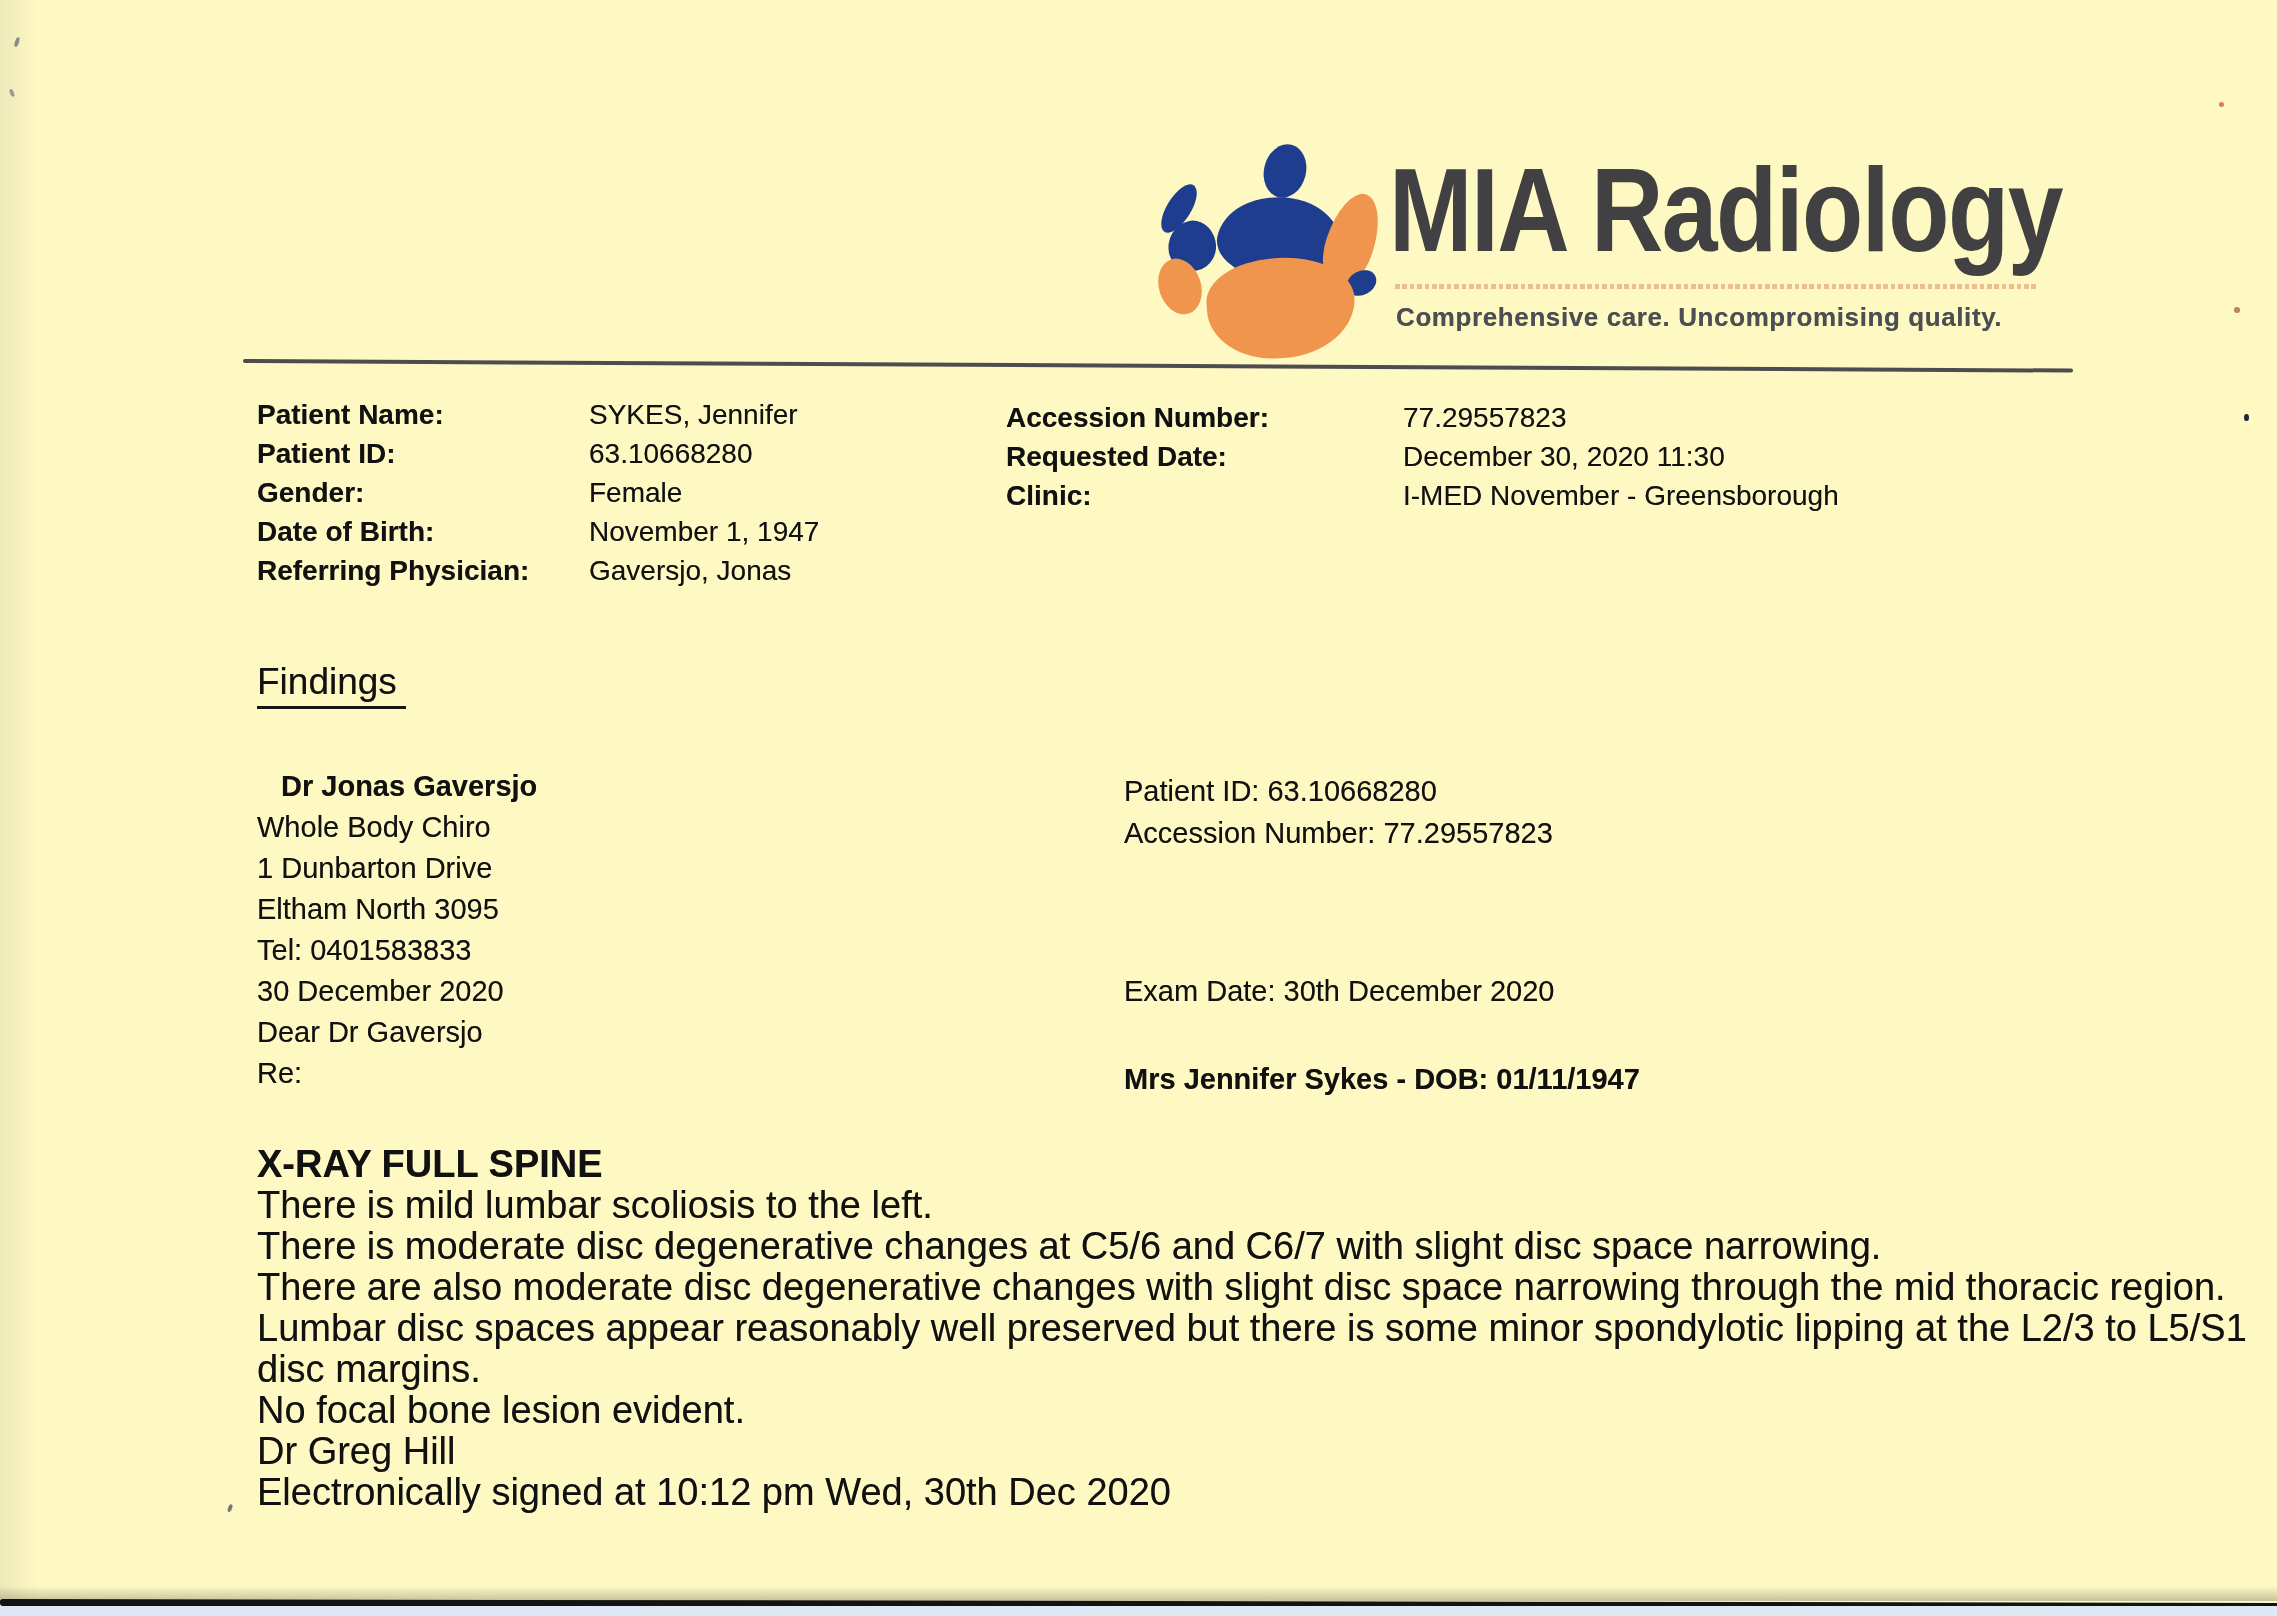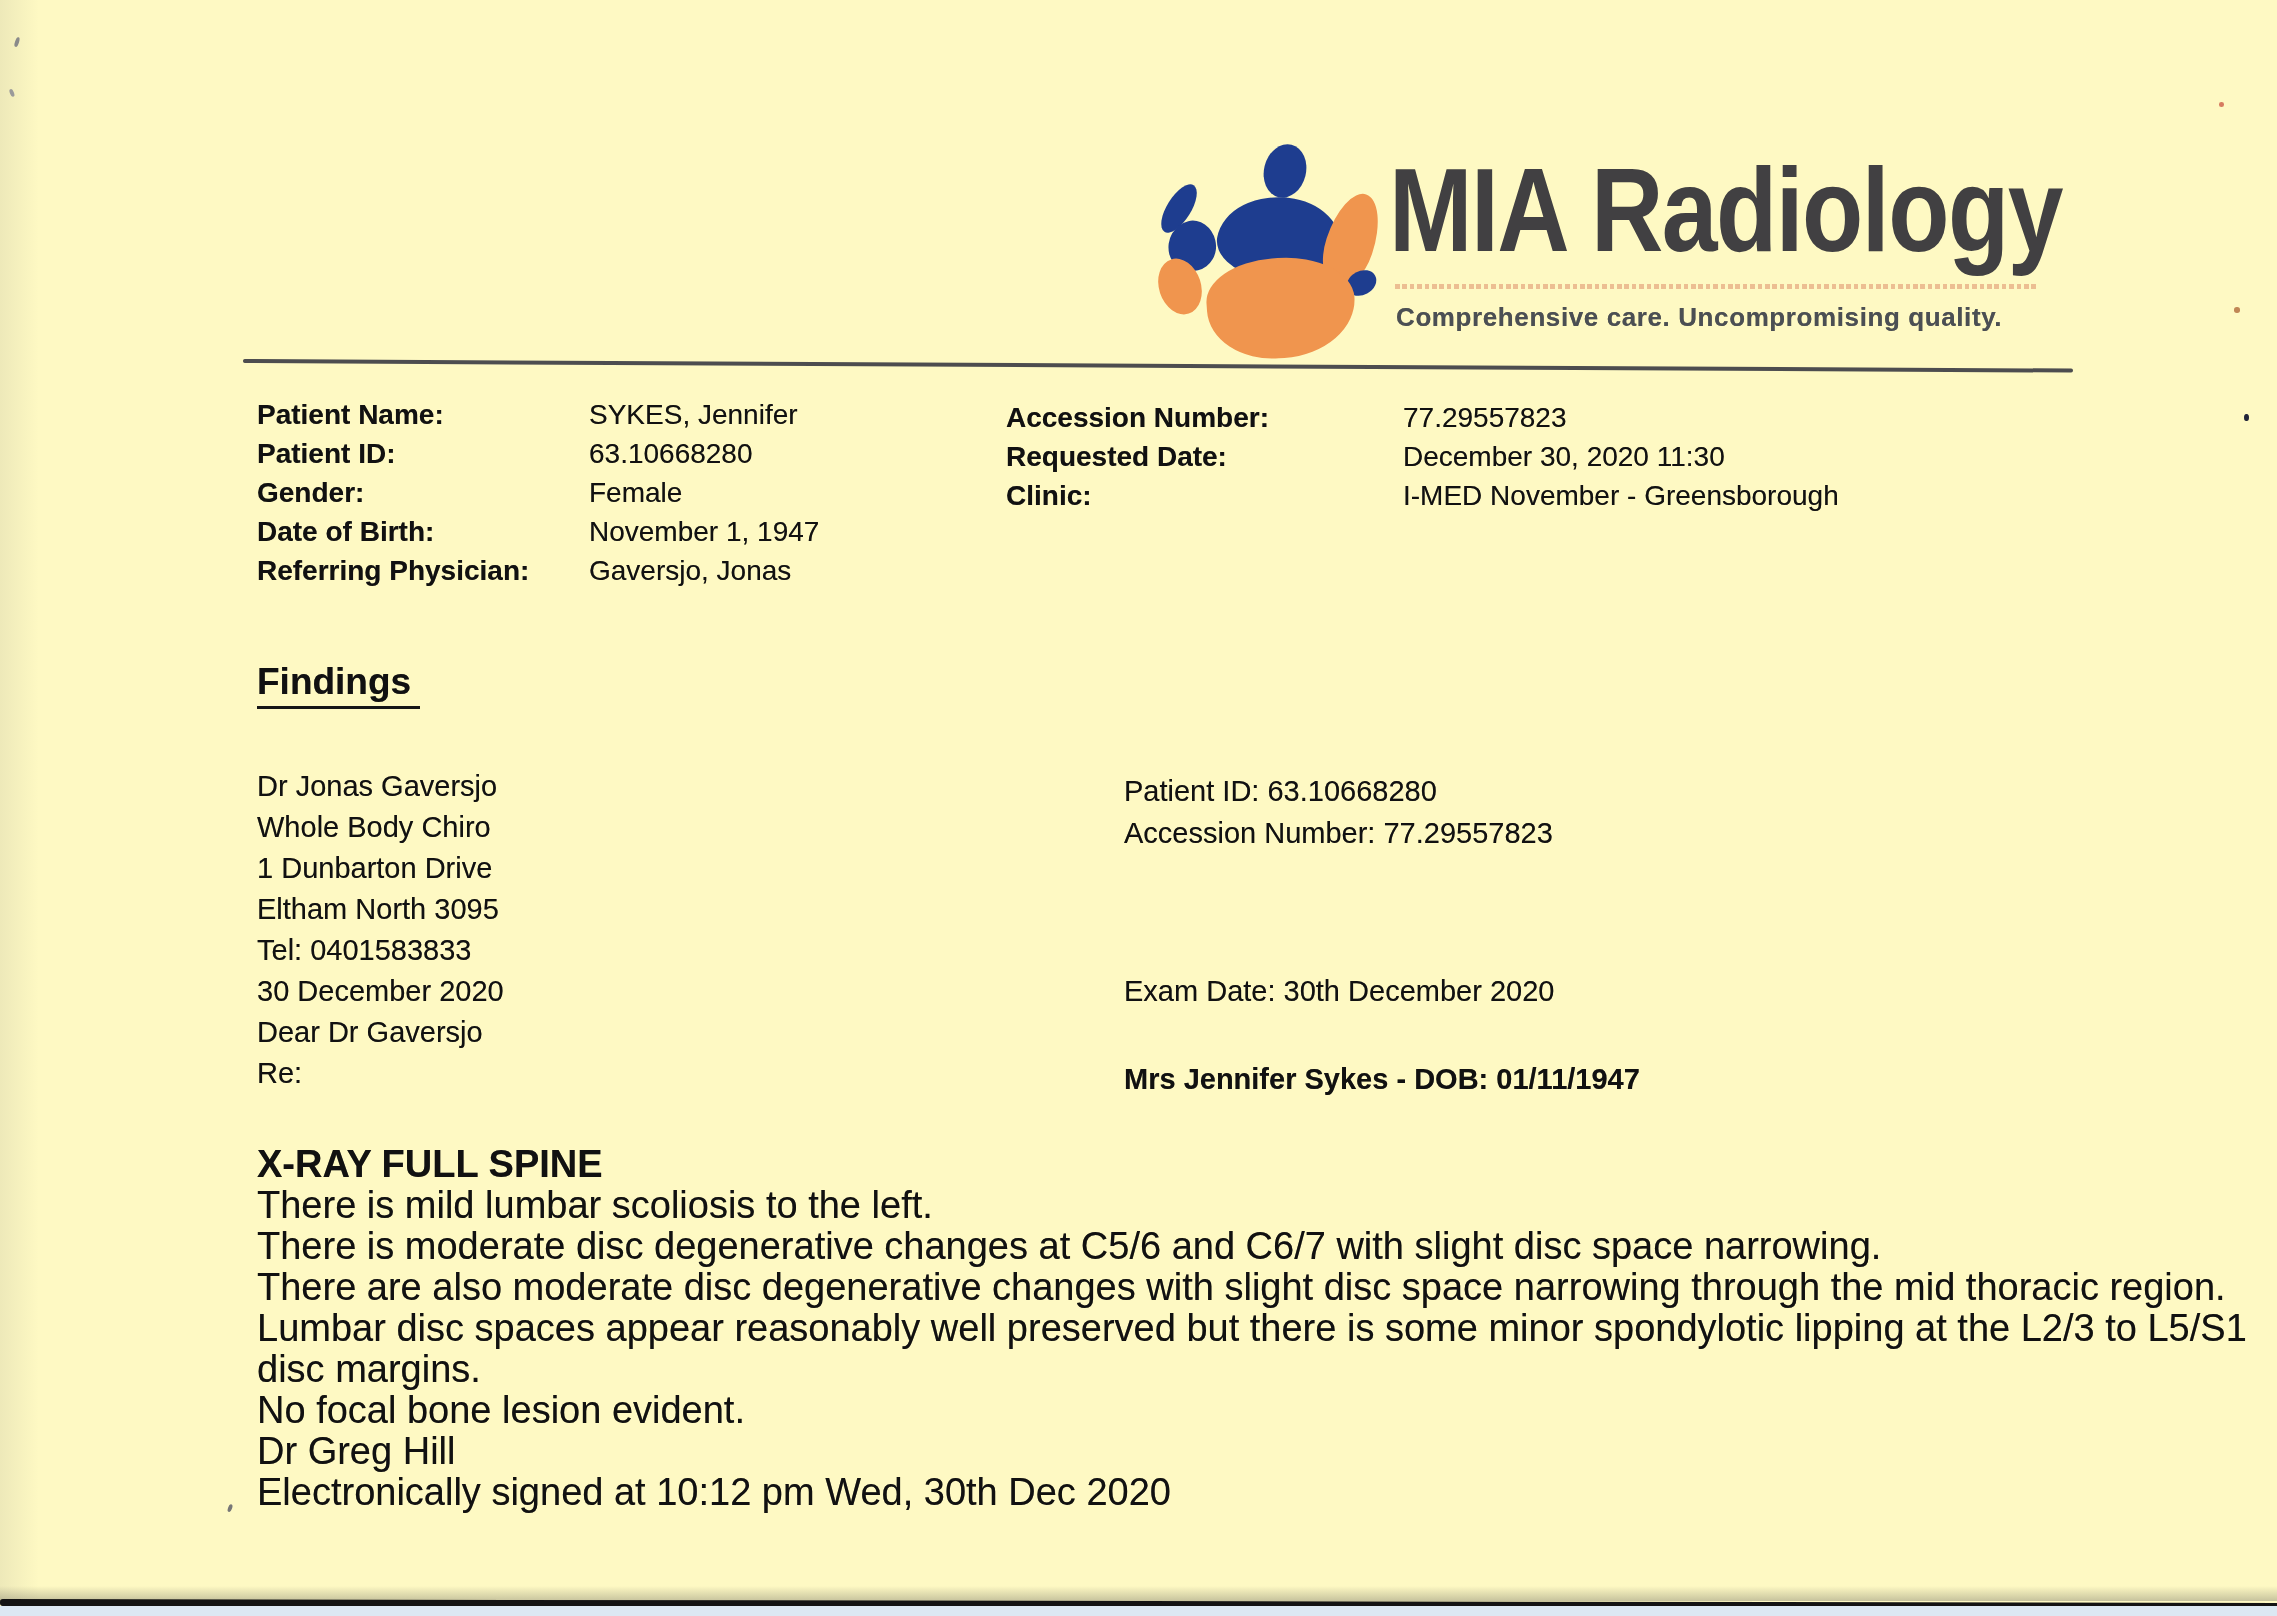--- a/index.html
+++ b/index.html
@@ -45,24 +45,24 @@
   .hrule{position:absolute;left:243px;top:359px;width:1830px;height:3.7px;background:#4d4d4f;
     transform:rotate(0.30deg);transform-origin:left center;border-radius:1.8px;}
   
   .scantext{text-shadow:0 0 0.6px rgba(0,0,0,0.45);}
   .info-block{position:absolute;font-size:28px;line-height:39px;white-space:nowrap;}
   .info-left{left:257px;top:395px;}
   .info-right{left:1006px;top:398px;}
   .info-row .lbl{display:inline-block;font-weight:bold;}
   .info-left .lbl{width:332px;}
   .info-right .lbl{width:397px;}
-  .findings{position:absolute;left:257px;top:661px;font-size:37px;font-weight:bold;
+  .findings{position:absolute;left:257px;top:661px;font-size:37px;font-weight:normal;
     border-bottom:3.7px solid #161616;padding:0 9.2px 2.8px 0;text-align:right;}
   .letter-left{position:absolute;left:257px;top:766px;font-size:29px;line-height:41px;white-space:nowrap;}
-  .letter-left .bold{font-weight:normal;}
+  .letter-left .bold{font-weight:bold;margin-left:24px;}
   .salutation{margin-top:0;}
   .letter-right{position:absolute;left:1124px;top:770px;font-size:29px;line-height:42px;white-space:nowrap;}
   .sp-exam{height:116px;}
   .sp-patient{height:46px;}
   .letter-right .bold{font-weight:bold;}
   .report{position:absolute;left:257px;top:1144px;font-size:38px;line-height:41px;white-space:nowrap;}
   .report .title{font-weight:bold;}
 </style>
 </head>
 <body>

